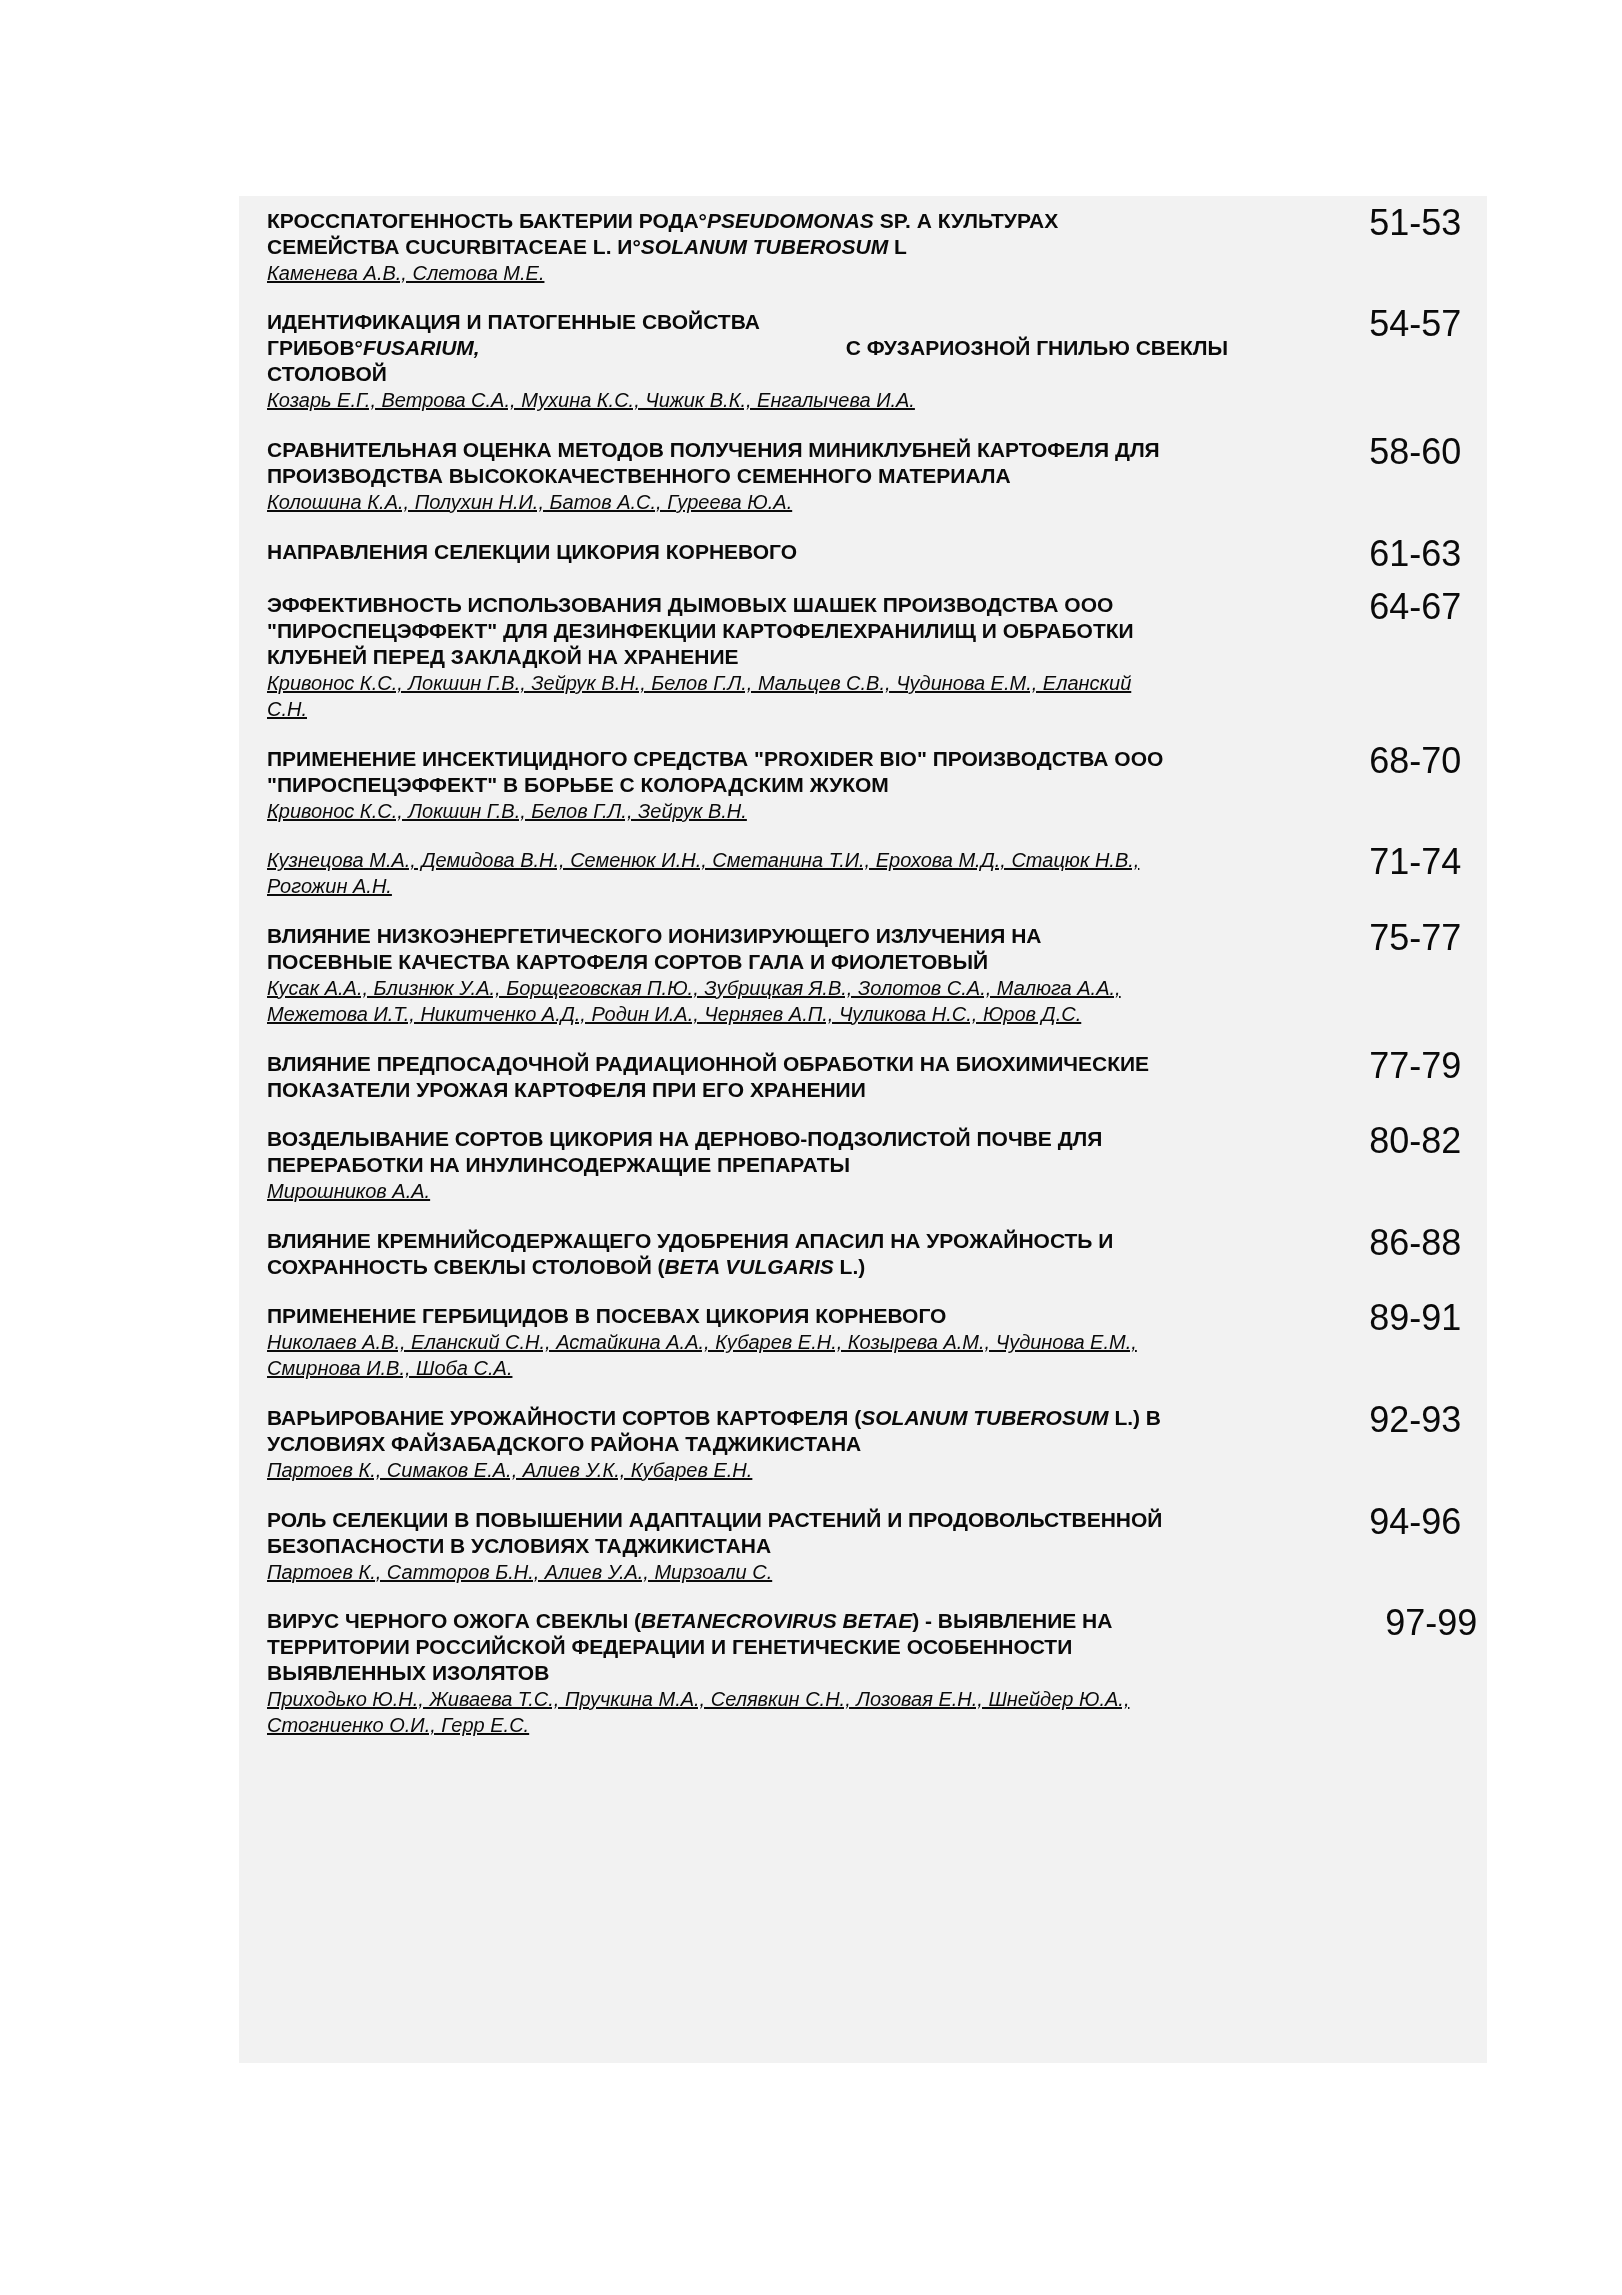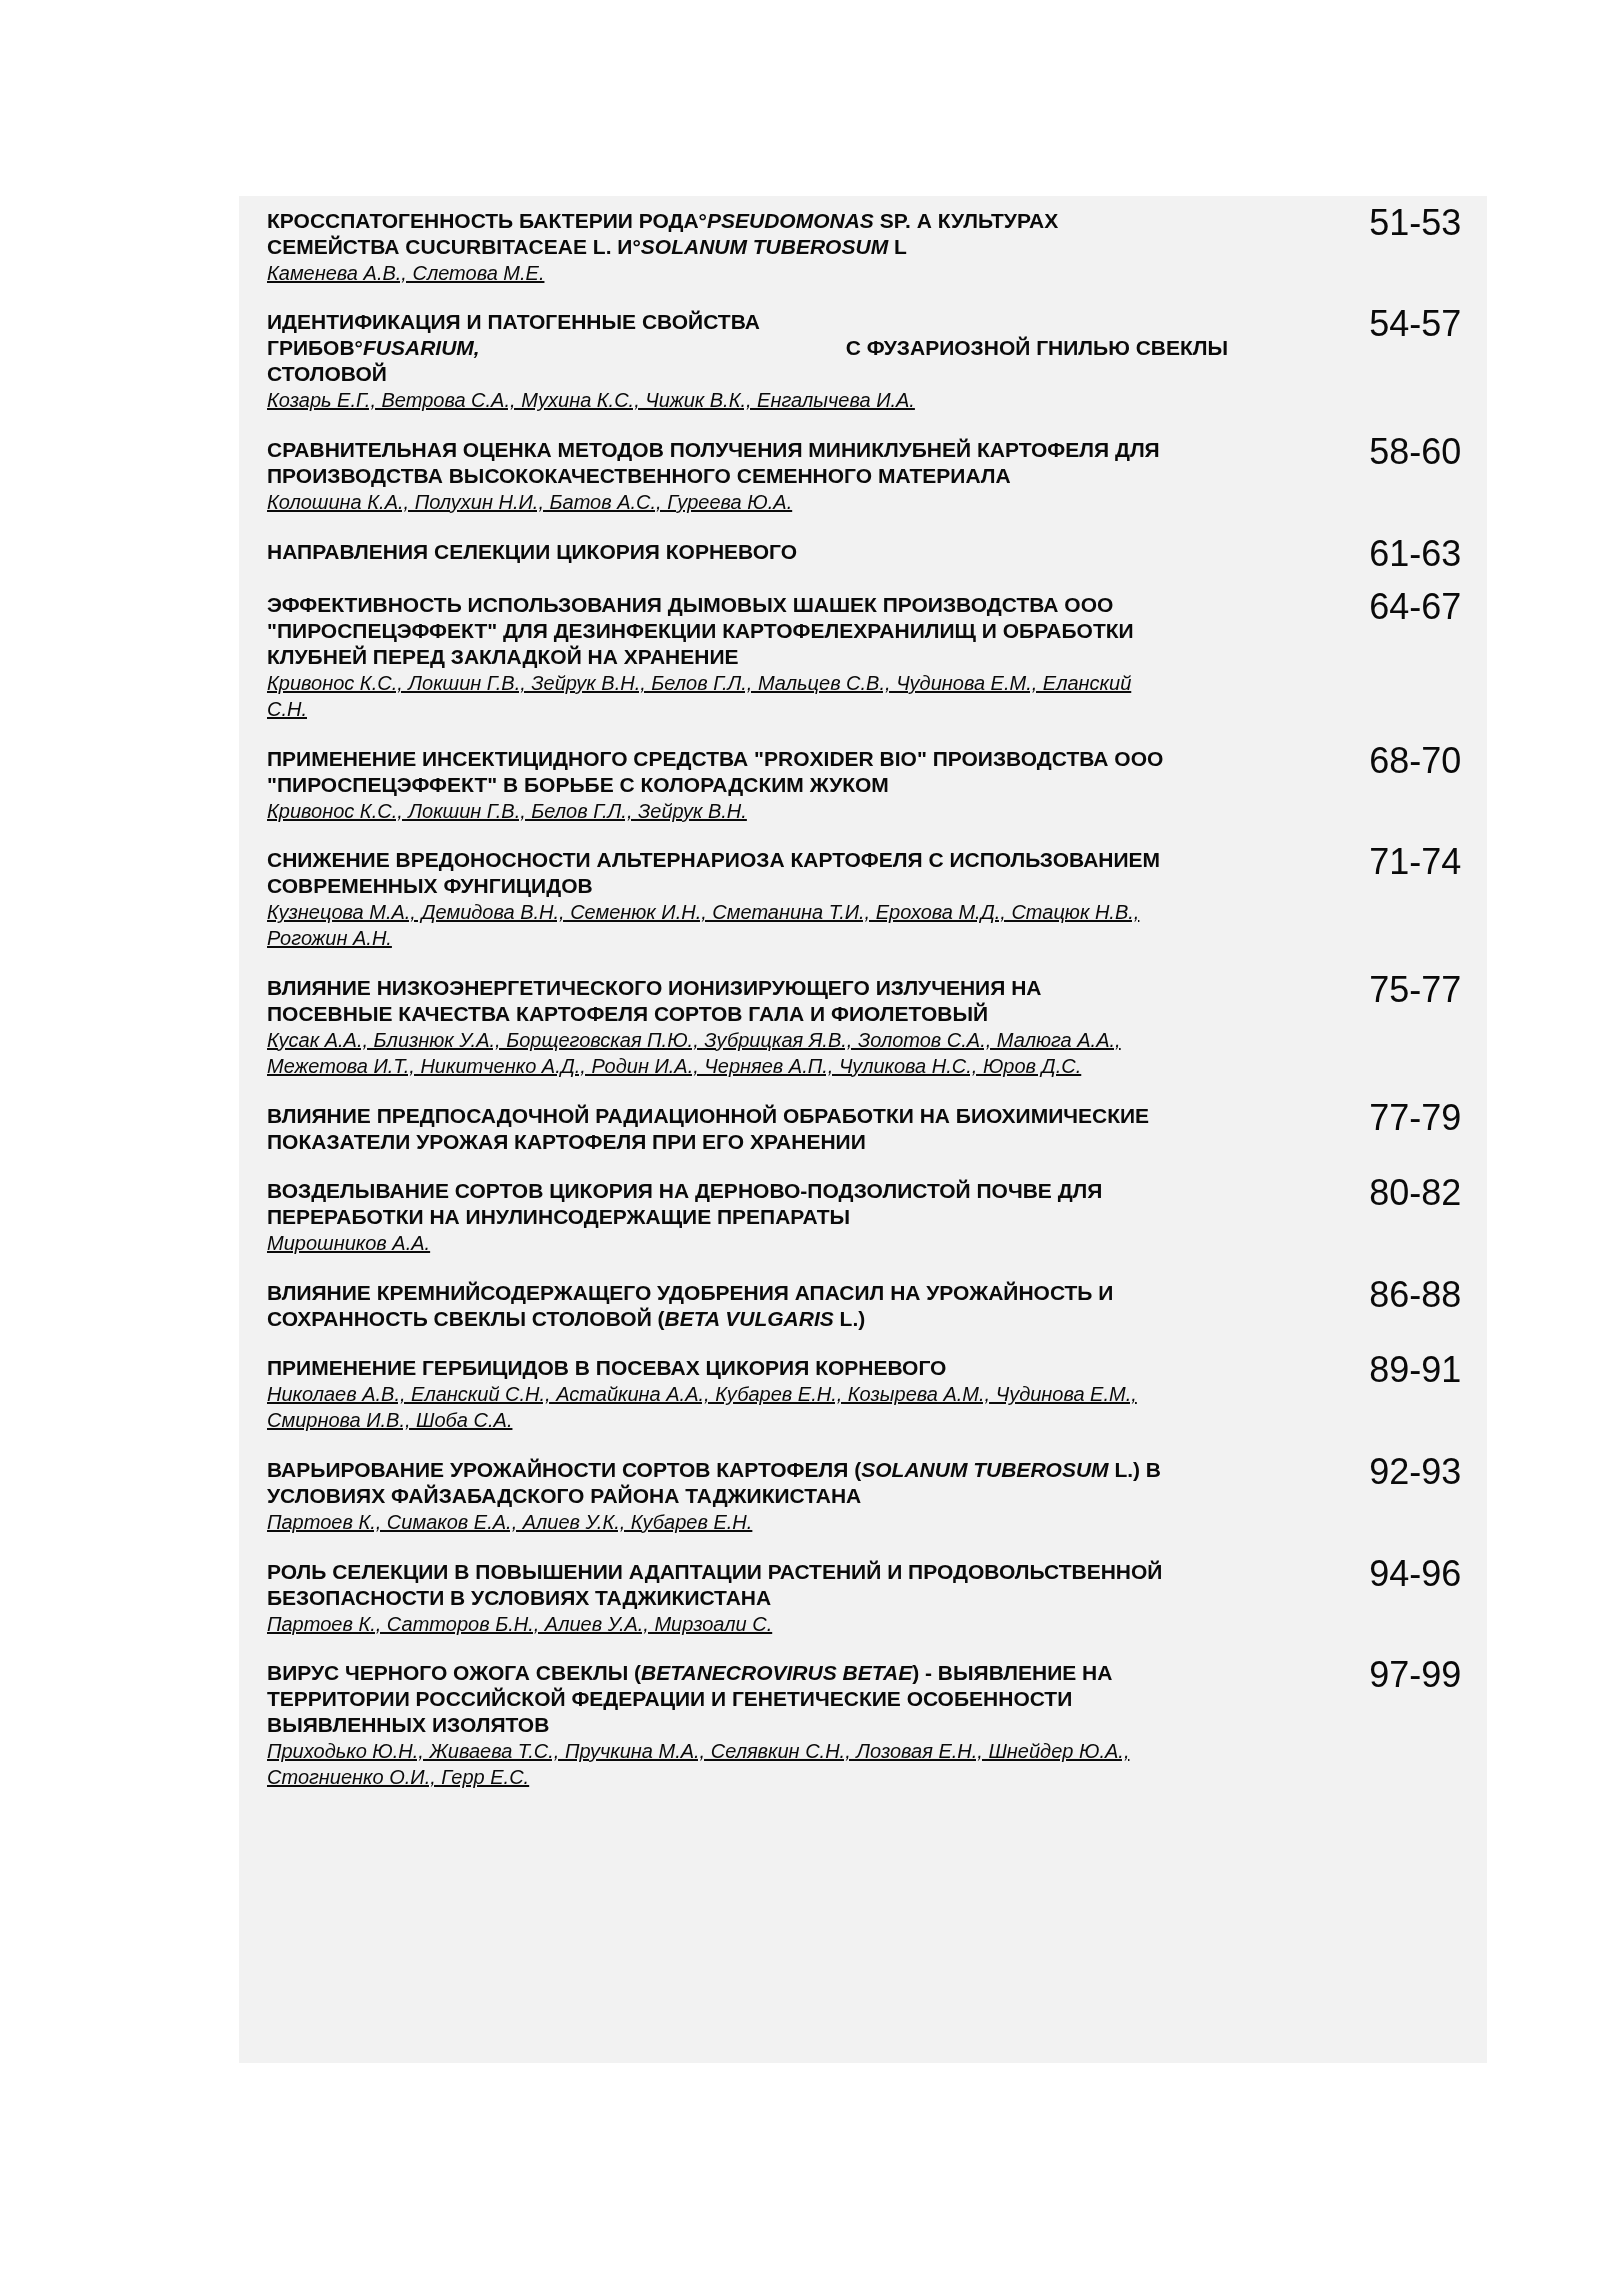--- a/index.html
+++ b/index.html
@@ -20,21 +20,21 @@
     left:239px;top:196px;
     width:1248px;min-height:1867px;
     background:var(--panel-bg);
     box-sizing:border-box;
     padding:11.8px 0 19.6px 28px;
   }
   .entry{
     display:flex;
     margin-bottom:23.6px;
   }
-  .entry:last-child{margin-bottom:12px;}
+  .entry:last-child{margin-bottom:12px;gap:16px;}
   .entry-main{width:1101px;}
   .title{
     margin:0;
     font-size:21px;
     line-height:26px;
     font-weight:bold;
     white-space:pre-wrap;
     letter-spacing:0;
   }
   .title .it{font-style:italic;}
@@ -114,22 +114,20 @@
     <div class="entry-main">
       <h2 class="title"><span>ПРИМЕНЕНИЕ ИНСЕКТИЦИДНОГО СРЕДСТВА "PROXIDER BIO" ПРОИЗВОДСТВА ООО
 "ПИРОСПЕЦЭФФЕКТ" В БОРЬБЕ С КОЛОРАДСКИМ ЖУКОМ</span></h2>
       <p class="authors">Кривонос К.С., Локшин Г.В., Белов Г.Л., Зейрук В.Н.</p>
     </div>
     <div class="pages">68-70</div>
   </article>
 
   <article class="entry">
     <div class="entry-main">
-      <h2 class="title"><span>СНИЖЕНИЕ ВРЕДОНОСНОСТИ АЛЬТЕРНАРИОЗА КАРТОФЕЛЯ С ИСПОЛЬЗОВАНИЕМ
-СОВРЕМЕННЫХ ФУНГИЦИДОВ</span></h2>
       <p class="authors">Кузнецова М.А., Демидова В.Н., Семенюк И.Н., Сметанина Т.И., Ерохова М.Д., Стацюк Н.В.,
 Рогожин А.Н.</p>
     </div>
     <div class="pages">71-74</div>
   </article>
 
   <article class="entry">
     <div class="entry-main">
       <h2 class="title"><span>ВЛИЯНИЕ НИЗКОЭНЕРГЕТИЧЕСКОГО ИОНИЗИРУЮЩЕГО ИЗЛУЧЕНИЯ НА
 ПОСЕВНЫЕ КАЧЕСТВА КАРТОФЕЛЯ СОРТОВ ГАЛА И ФИОЛЕТОВЫЙ</span></h2>

